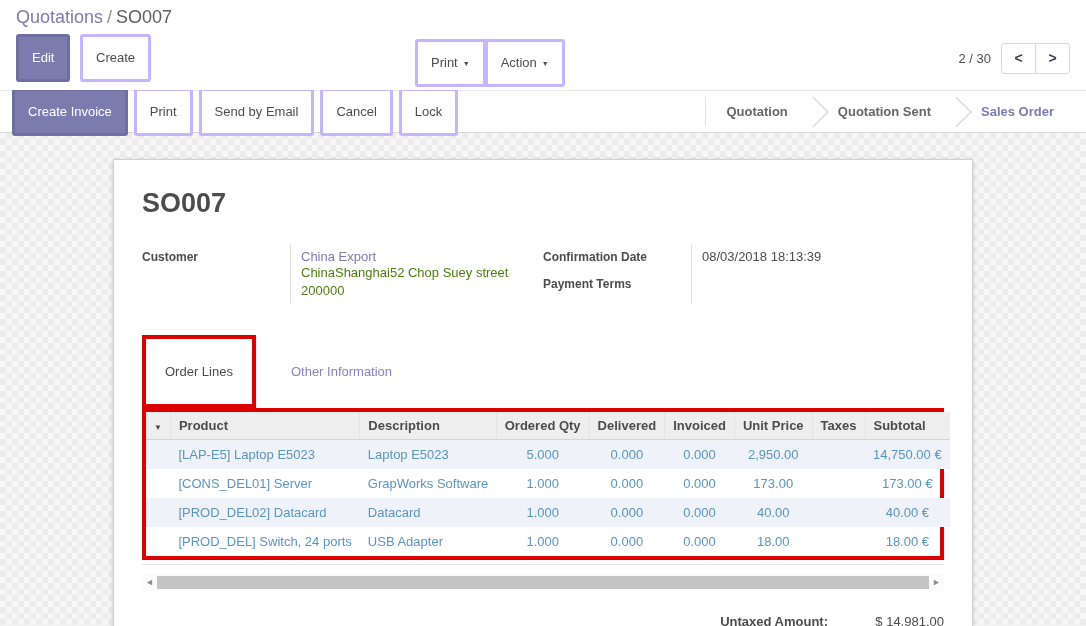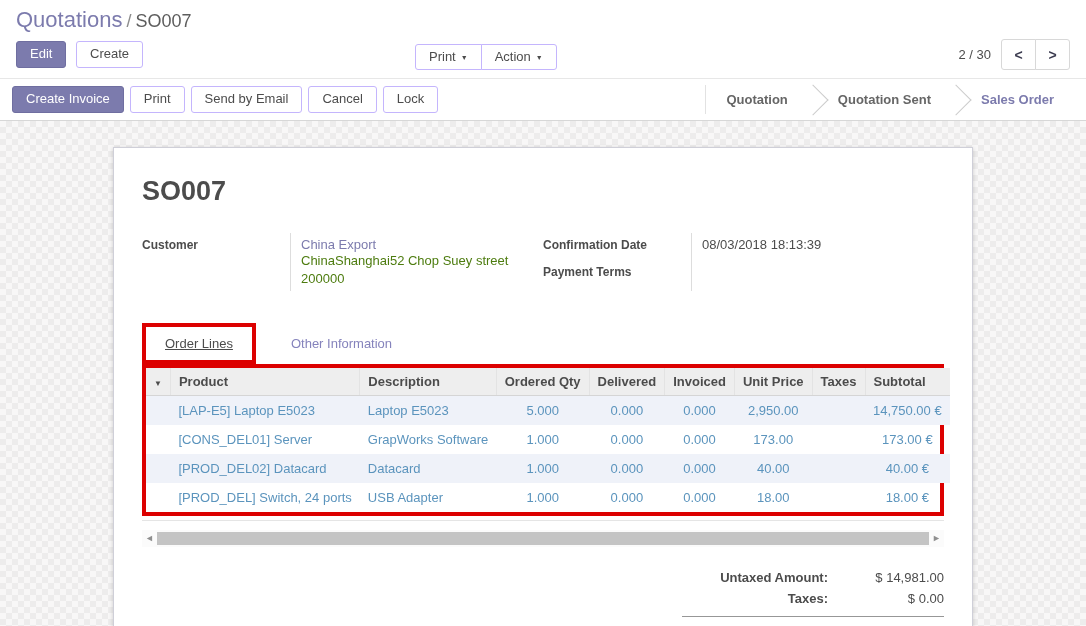--- a/index.html
+++ b/index.html
@@ -5,29 +5,29 @@
   * { box-sizing: border-box; }
   html,body { margin:0; padding:0; }
   body {
     width:1086px; height:626px; overflow:hidden;
     font-family:"Liberation Sans", sans-serif;
     font-size:13px; color:#4c4c4c; background:#fff;
   }
 
   
   .breadcrumb-row { padding:7px 16px 2px; background:#fff; }
-  .bc-link { color:#7c7bad; font-size:22px; cursor:pointer; }
+  .bc-link { color:#7c7bad; font-size:18px; cursor:pointer; }
   .bc-sep { color:#8c8c8c; font-size:18px; padding:0 4px; }
   .bc-current { color:#5d5d5d; font-size:18px; }
 
   
   .cp-row { position:relative; display:flex; align-items:center; padding:4px 16px 8px; background:#fff; }
   .btn {
     display:inline-flex; align-items:center; justify-content:center;
-    padding:5px 13px; border:1px solid #c4b5fd; border-radius:3px;
+    padding:14px 13px; border:3px solid #c4b5fd; border-radius:3px;
     background:#fff; color:#4c4c4c; font-size:13px; cursor:pointer; line-height:1.1;
   }
   .btn-primary { background:#7c7bad; border-color:#6f6ea0; color:#fff; }
   .cp-left .btn { margin-right:6px; }
   .cp-center { position:absolute; left:415px; top:9px; display:flex; }
   .cp-center .btn { border-radius:0; margin-left:-1px; }
   .cp-center .btn:first-child { border-radius:3px 0 0 3px; margin-left:0; }
   .cp-center .btn:last-child { border-radius:0 3px 3px 0; }
   .caret { font-size:7px; margin-left:5px; color:#4c4c4c; transform:translateY(1px); }
   .cp-right { margin-left:auto; display:flex; align-items:center; }
@@ -89,21 +89,21 @@
     display:table-cell; border-left:1px solid #ddd;
     padding:4px 0 4px 10px; vertical-align:top; color:#4c4c4c; min-height:22px;
   }
   .fvalue .link { color:#7c7bad; cursor:pointer; }
   .addr-line { color:#4d7c0f; line-height:1.35; }
   .empty-val { display:inline-block; min-height:17px; }
 
   
   .tabs { display:flex; align-items:center; margin-top:32px; }
   .tab-annotation { border:4px solid #dc0000; background:#fff; }
-  .tab-active { padding:9px 19px; color:#4c4c4c; background:#fff; cursor:pointer;text-decoration:underline; }
+  .tab-active { padding:25px 19px; color:#4c4c4c; background:#fff; cursor:pointer; }
   .tab-inactive { padding:9px 19px; margin-left:16px; color:#8583bc; cursor:pointer; }
 
   
   .table-annotation { border:4px solid #dc0000; }
   table.olines { width:100%; border-collapse:collapse; font-size:13px; }
   table.olines thead th {
     background:#eee; color:#4c4c4c; font-weight:bold; text-align:left;
     padding:6px 8px; border-bottom:1px solid #d5d5d5; border-left:1px solid #e3e3e3;
     white-space:nowrap; cursor:pointer;
   }

